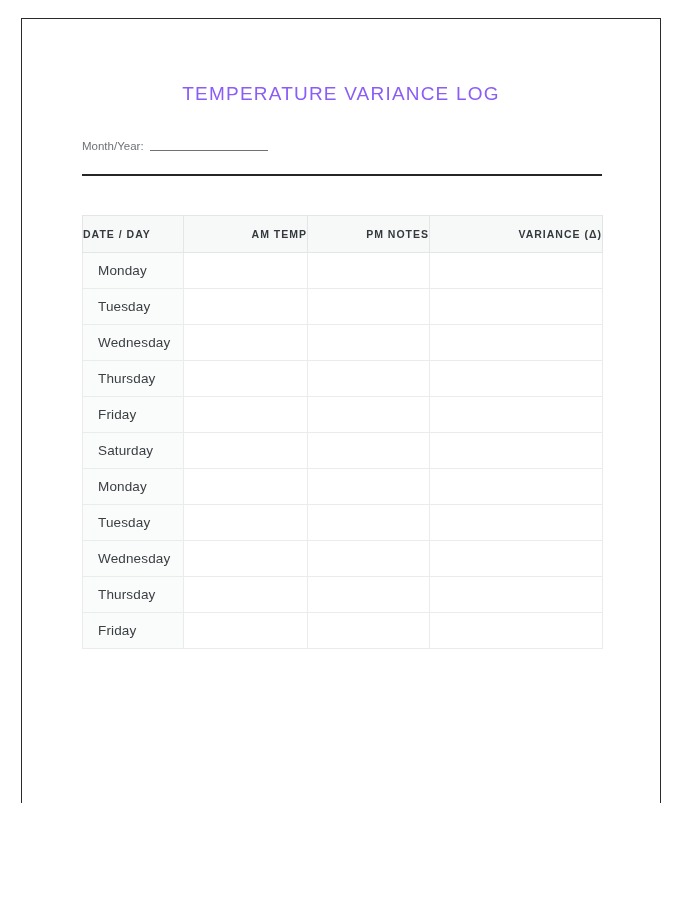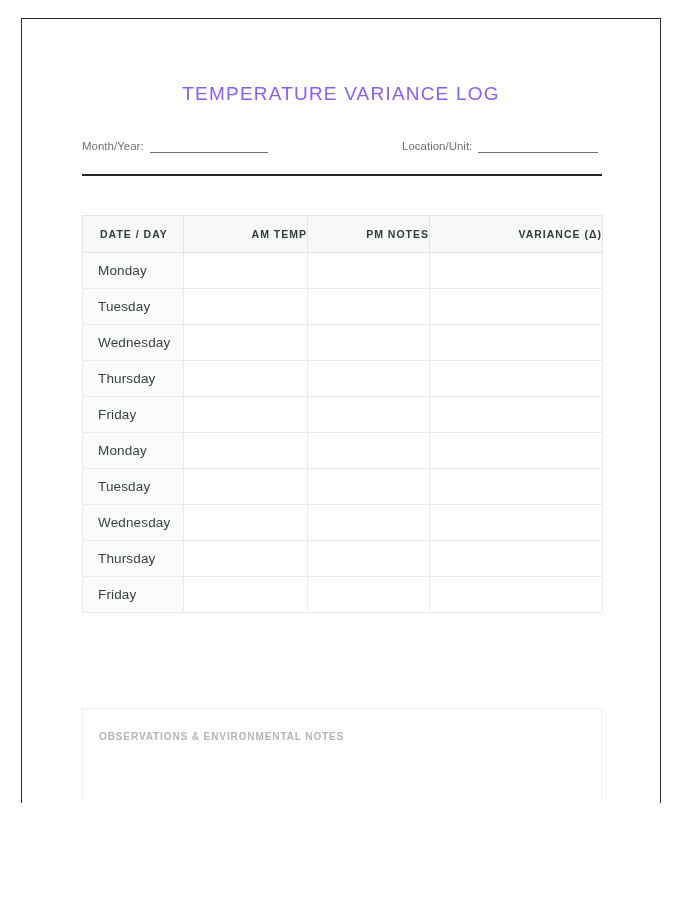--- a/index.html
+++ b/index.html
@@ -56,21 +56,21 @@
   .meta-row {
     position: absolute;
     left: 60px;
     top: 120px;
     width: 520px;
     height: 24px;
   }
   .meta-field {
     position: absolute;
     display: flex;
-    align-items: flex-end;
+    align-items: flex-start;
     font-size: 11.5px;
     color: #6f7275;
     white-space: nowrap;
   }
   .meta-field.left  { left: 0; }
   .meta-field.right { left: 320px; }
   .meta-label { line-height: 14px; }
   .meta-blank {
     display: inline-block;
     border-bottom: 1px solid #6f7275;
@@ -110,21 +110,21 @@
     height: 36px;
     font-size: 10.5px;
     font-weight: 700;
     letter-spacing: 1px;
     color: #33393d;
     text-align: right;
     padding: 0;
   }
   .log-table th.day-head {
     text-align: left;
-    padding-left: 17px;
+    padding-left: 0;
   }
   .log-table td {
     border: 1px solid #e9ecec;
     height: 35px;
     padding: 0;
     background: #ffffff;
   }
   .log-table td.day-cell {
     background: #fafbfb;
     padding-left: 15px;
@@ -162,24 +162,20 @@
 <body>
 
 <div id="page-frame">
   <div class="sheet">
 
     <div class="doc-title">TEMPERATURE VARIANCE LOG</div>
 
     <div class="meta-row">
       <div class="meta-field left">
         <span class="meta-label">Month/Year:</span>
-        <span class="meta-blank"></span>
-      </div>
-      <div class="meta-field right">
-        <span class="meta-label">Location/Unit:</span>
         <span class="meta-blank"></span>
       </div>
     </div>
 
     <div class="rule-heavy"></div>
 
     <table class="log-table">
       <colgroup>
         <col class="c-day">
           <col class="c-am">
@@ -219,20 +215,26 @@
             <td></td>
             <td></td>
           </tr>
           <tr>
             <td class="day-cell">Friday</td>
             <td></td>
             <td></td>
             <td></td>
           </tr>
           <tr>
+            <td class="day-cell">Saturday</td>
+            <td></td>
+            <td></td>
+            <td></td>
+          </tr>
+          <tr>
             <td class="day-cell">Monday</td>
             <td></td>
             <td></td>
             <td></td>
           </tr>
           <tr>
             <td class="day-cell">Tuesday</td>
             <td></td>
             <td></td>
             <td></td>
@@ -251,18 +253,15 @@
           </tr>
           <tr>
             <td class="day-cell">Friday</td>
             <td></td>
             <td></td>
             <td></td>
           </tr>
         </tbody>
     </table>
 
-    <div class="notes-box">
-      <div class="notes-title">OBSERVATIONS &amp; ENVIRONMENTAL NOTES</div>
-    </div>
 
   </div>
 </div>
 
 </body></html>

